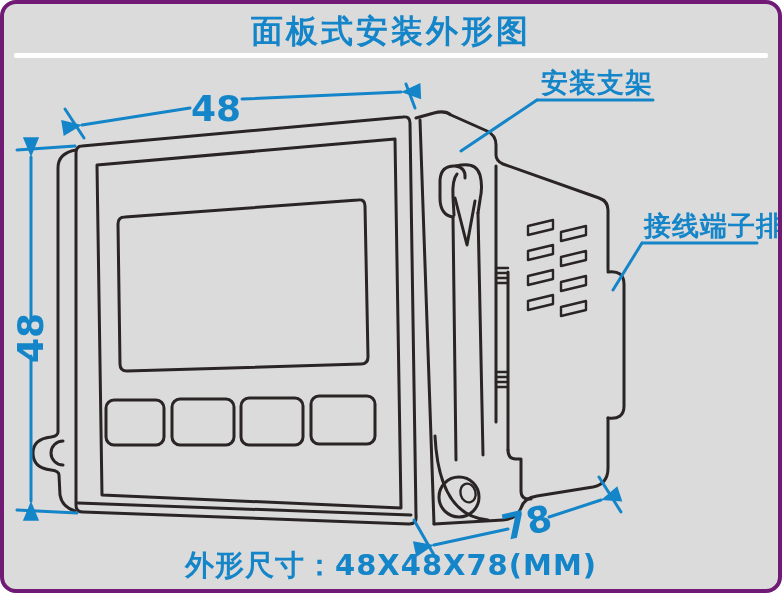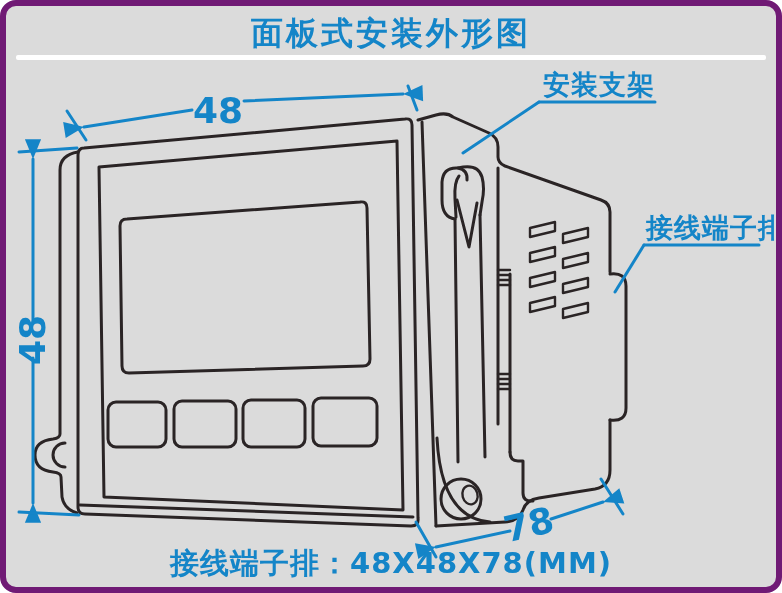--- a/index.html
+++ b/index.html
@@ -1,21 +1,21 @@
 <!DOCTYPE html>
 <html><head>
 <meta charset="utf-8">
 <style>
   html,body{margin:0;padding:0;background:#ffffff;}
   .frame{
     position:relative;
     width:782px;height:593px;
     box-sizing:border-box;
     background:#DBDBDB;
-    border:6px solid #701a75;
+    border:4px solid #701a75;
     border-radius:16px;
     overflow:hidden;
     font-family:"DejaVu Sans","Liberation Sans",sans-serif;
   }
   .title{
     position:absolute;top:6px;left:0;width:100%;
     text-align:center;
     color:#1485C8;
     font-size:32px;font-weight:bold;letter-spacing:3px;
   }
@@ -131,15 +131,15 @@
       <path class="blue" d="M 533,96 L 457,147"></path>
     </g>
 
     <g>
       <text class="lbl" x="640" y="231">接线端子排</text>
       <path class="blue" d="M 638,239 L 753,239"></path>
       <path class="blue" d="M 638,239 L 609,286"></path>
     </g>
   </svg>
 
-  <div class="caption">接线端子排：48X48X78(MM)</div>
+  <div class="caption">外形尺寸：48X48X78(MM)</div>
 
 </div>
 
 </body></html>

